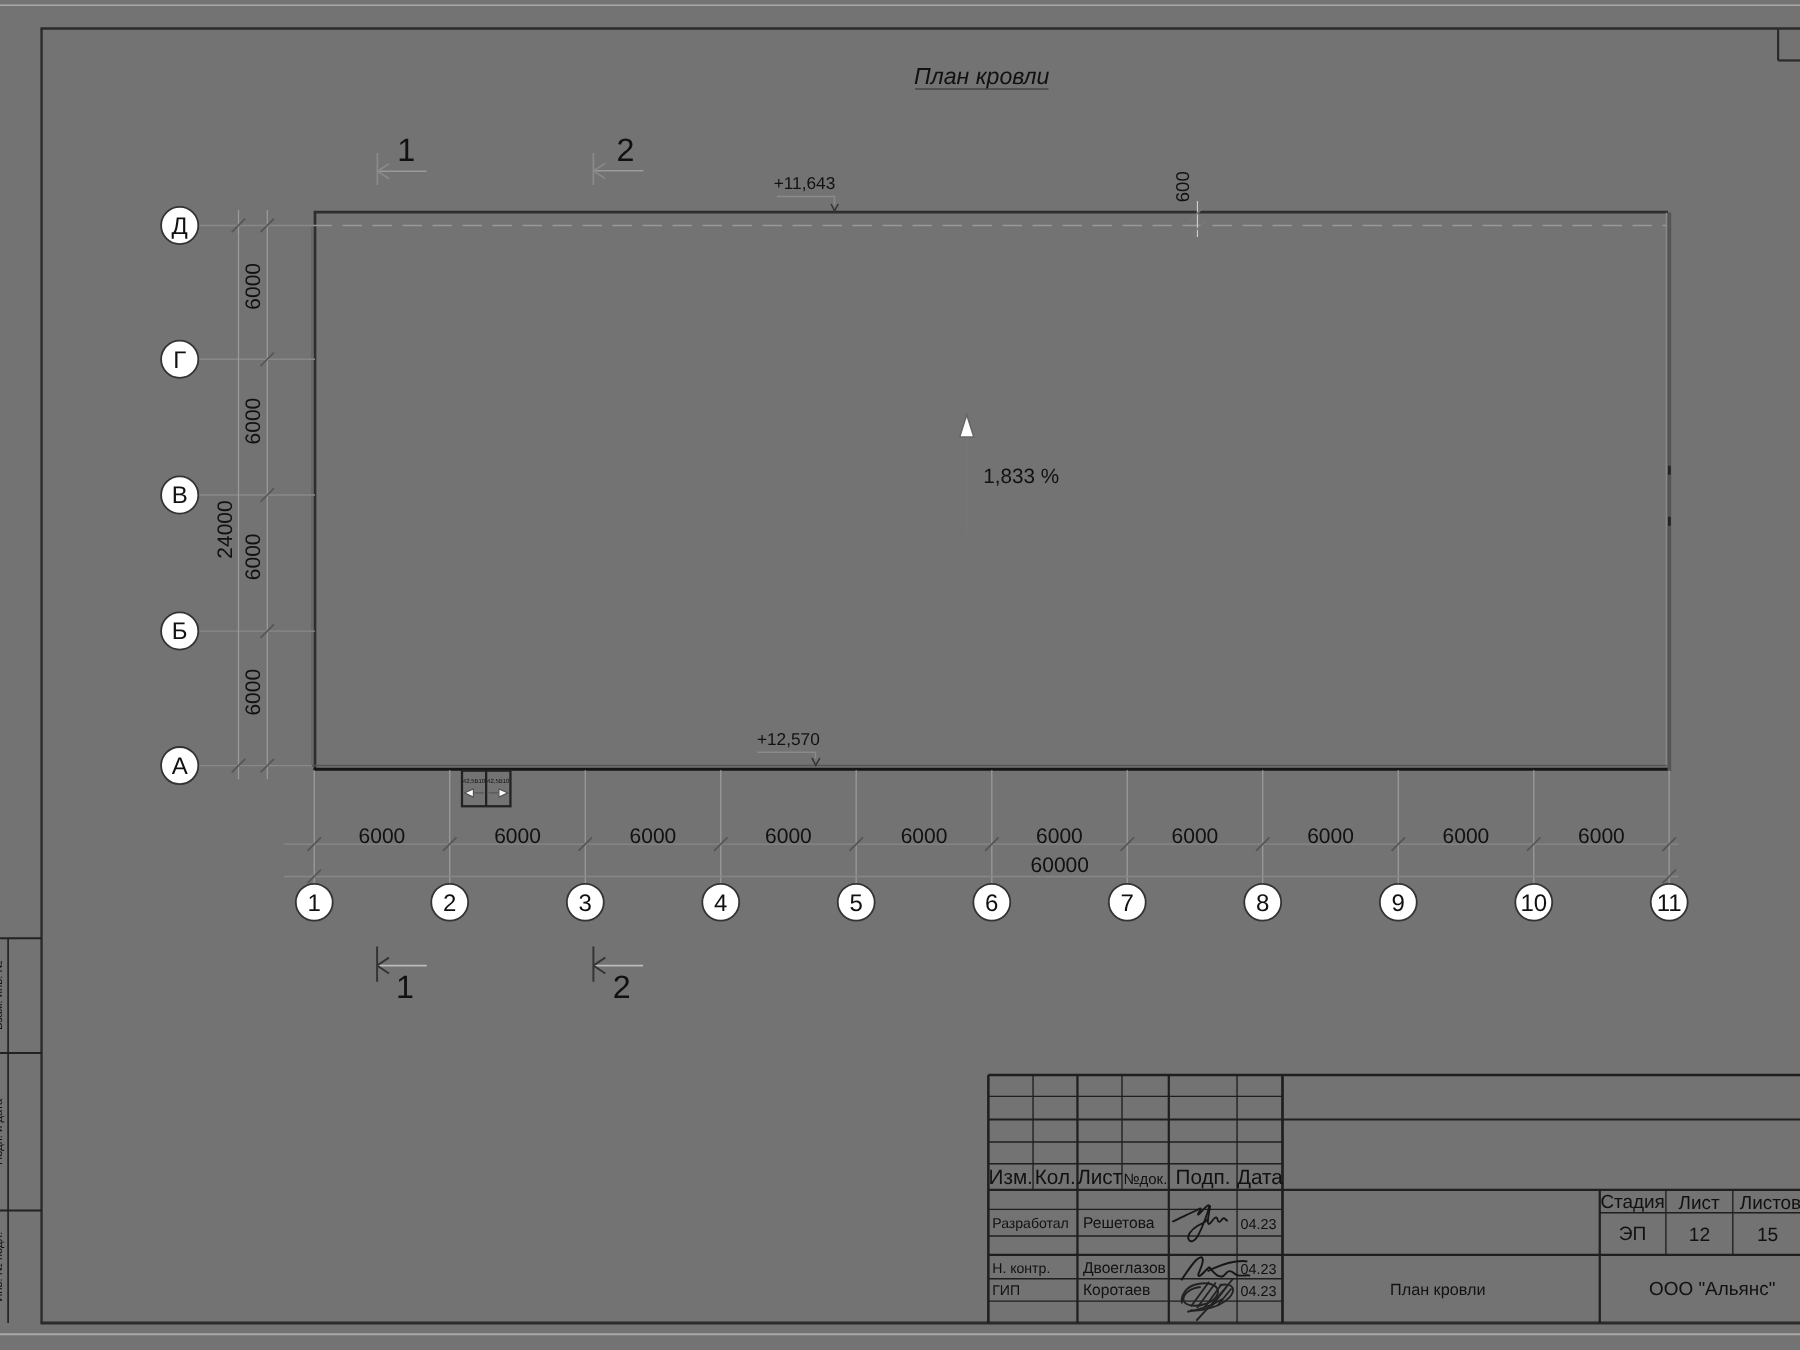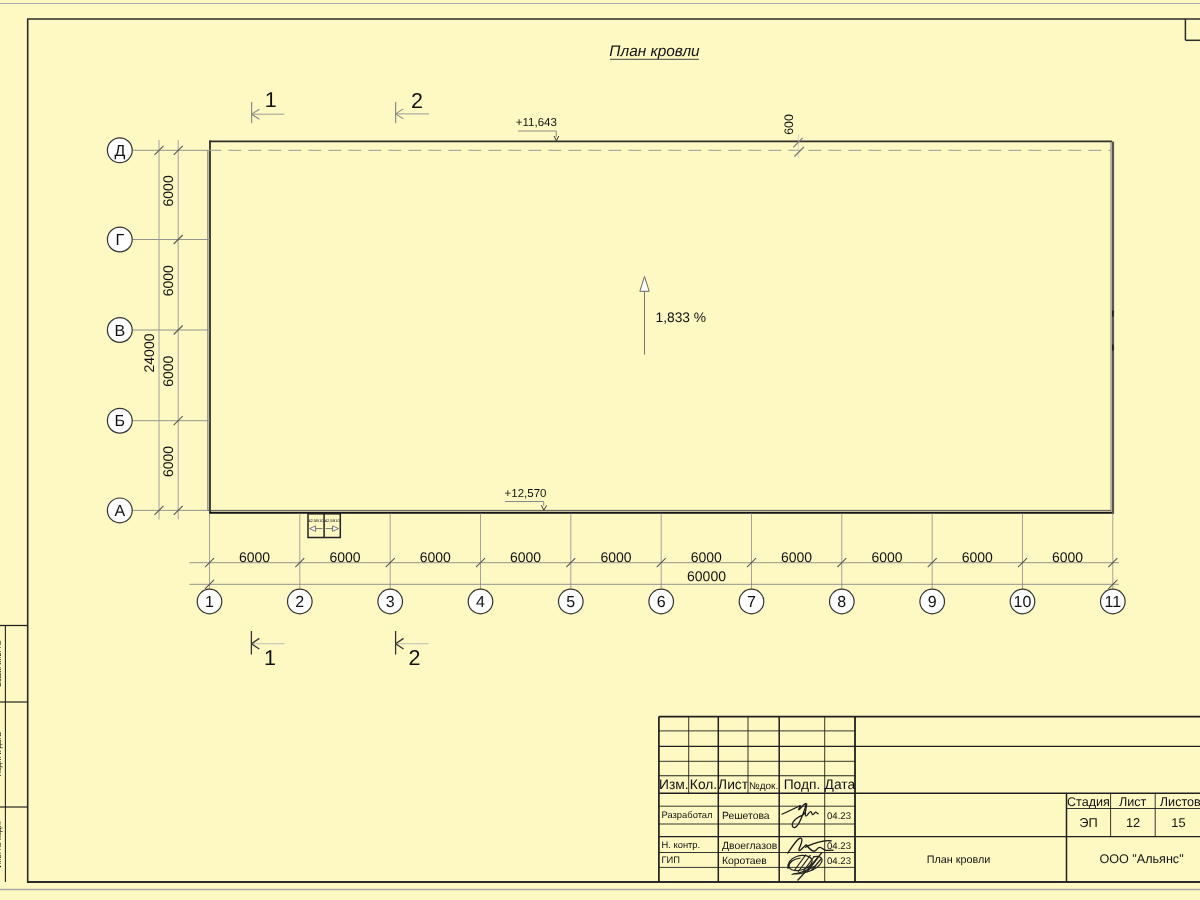--- a/index.html
+++ b/index.html
@@ -1,16 +1,16 @@
 <!DOCTYPE html>
 <html><head>
 <meta charset="utf-8">
 <style>
 html,body{margin:0;padding:0;background:#fff;}
-#sheet{position:relative;width:1200px;height:900px;background:#fef9c3;overflow:hidden;}
+#sheet{position:relative;width:1200px;height:900px;background:#737373;overflow:hidden;}
 svg{position:absolute;left:0;top:0;}
 text{font-family:"Liberation Sans",sans-serif;fill:#111;text-rendering:geometricPrecision;}
 </style>
 </head>
 <body>
 <div id="sheet">
 <svg width="1200" height="900" viewBox="0 0 1200 900">
 
 <line x1="0" y1="3.5" x2="1200" y2="3.5" stroke="#a9a9a9" stroke-width="1.1"></line>
 

